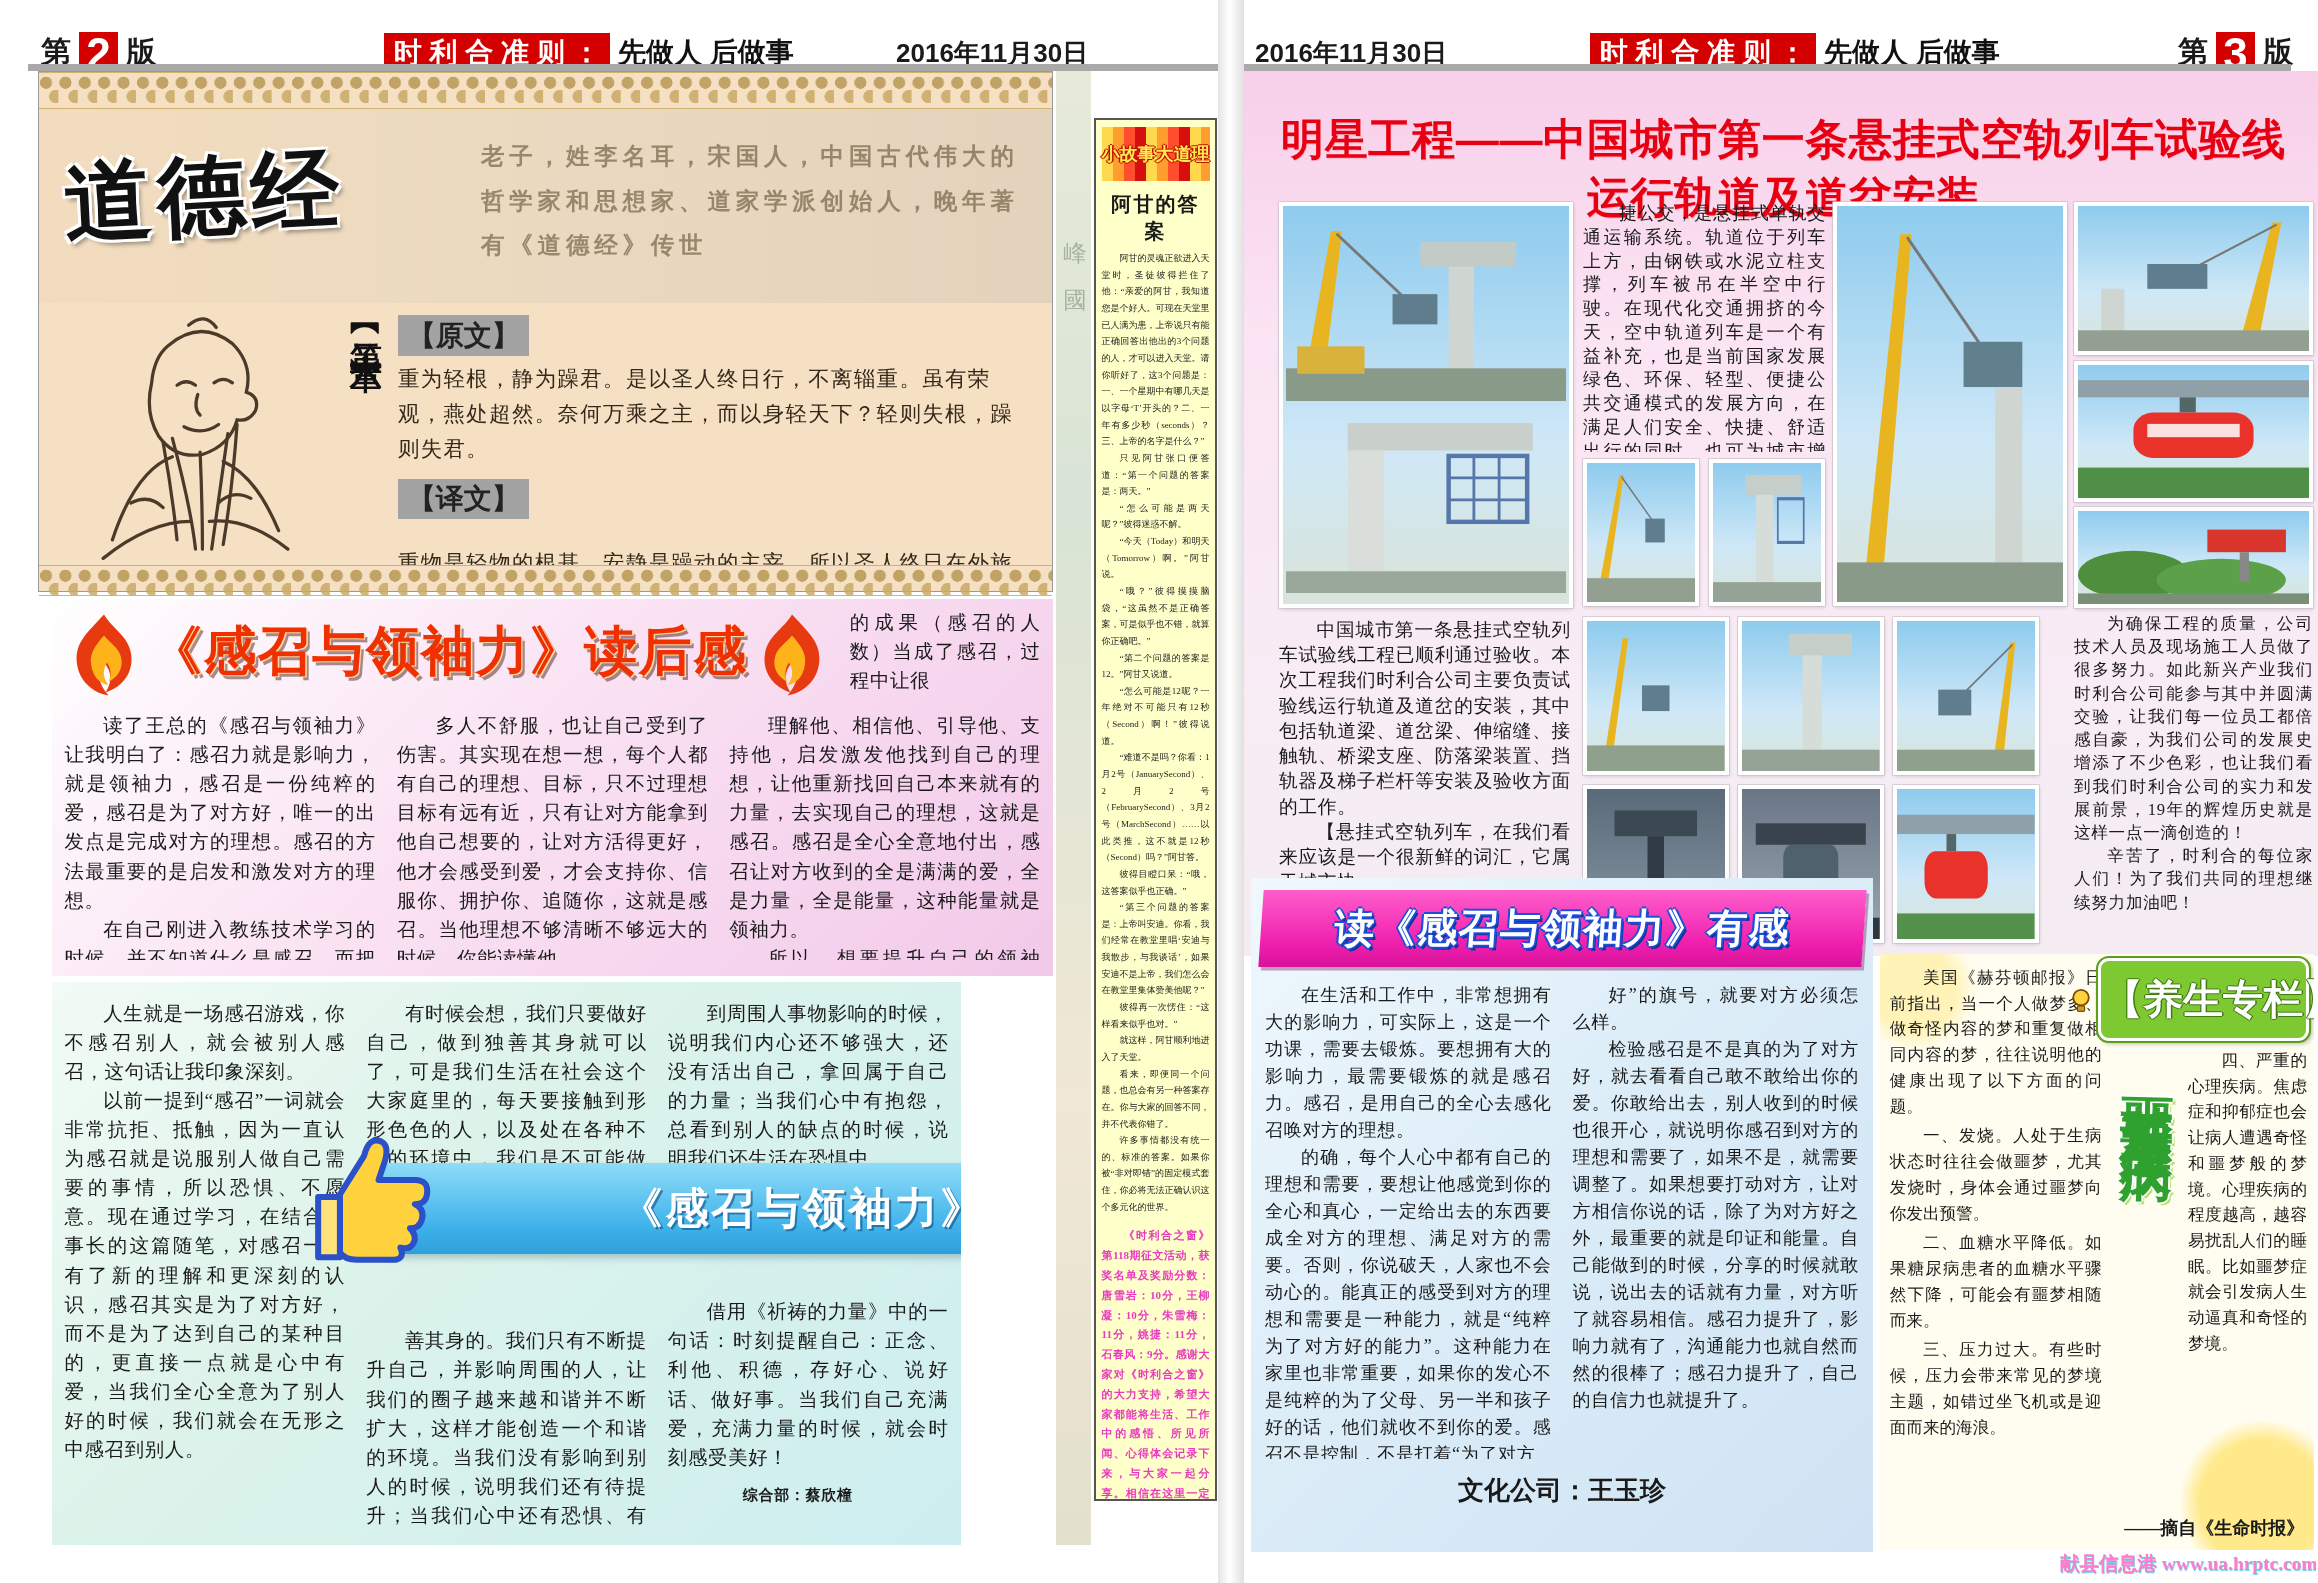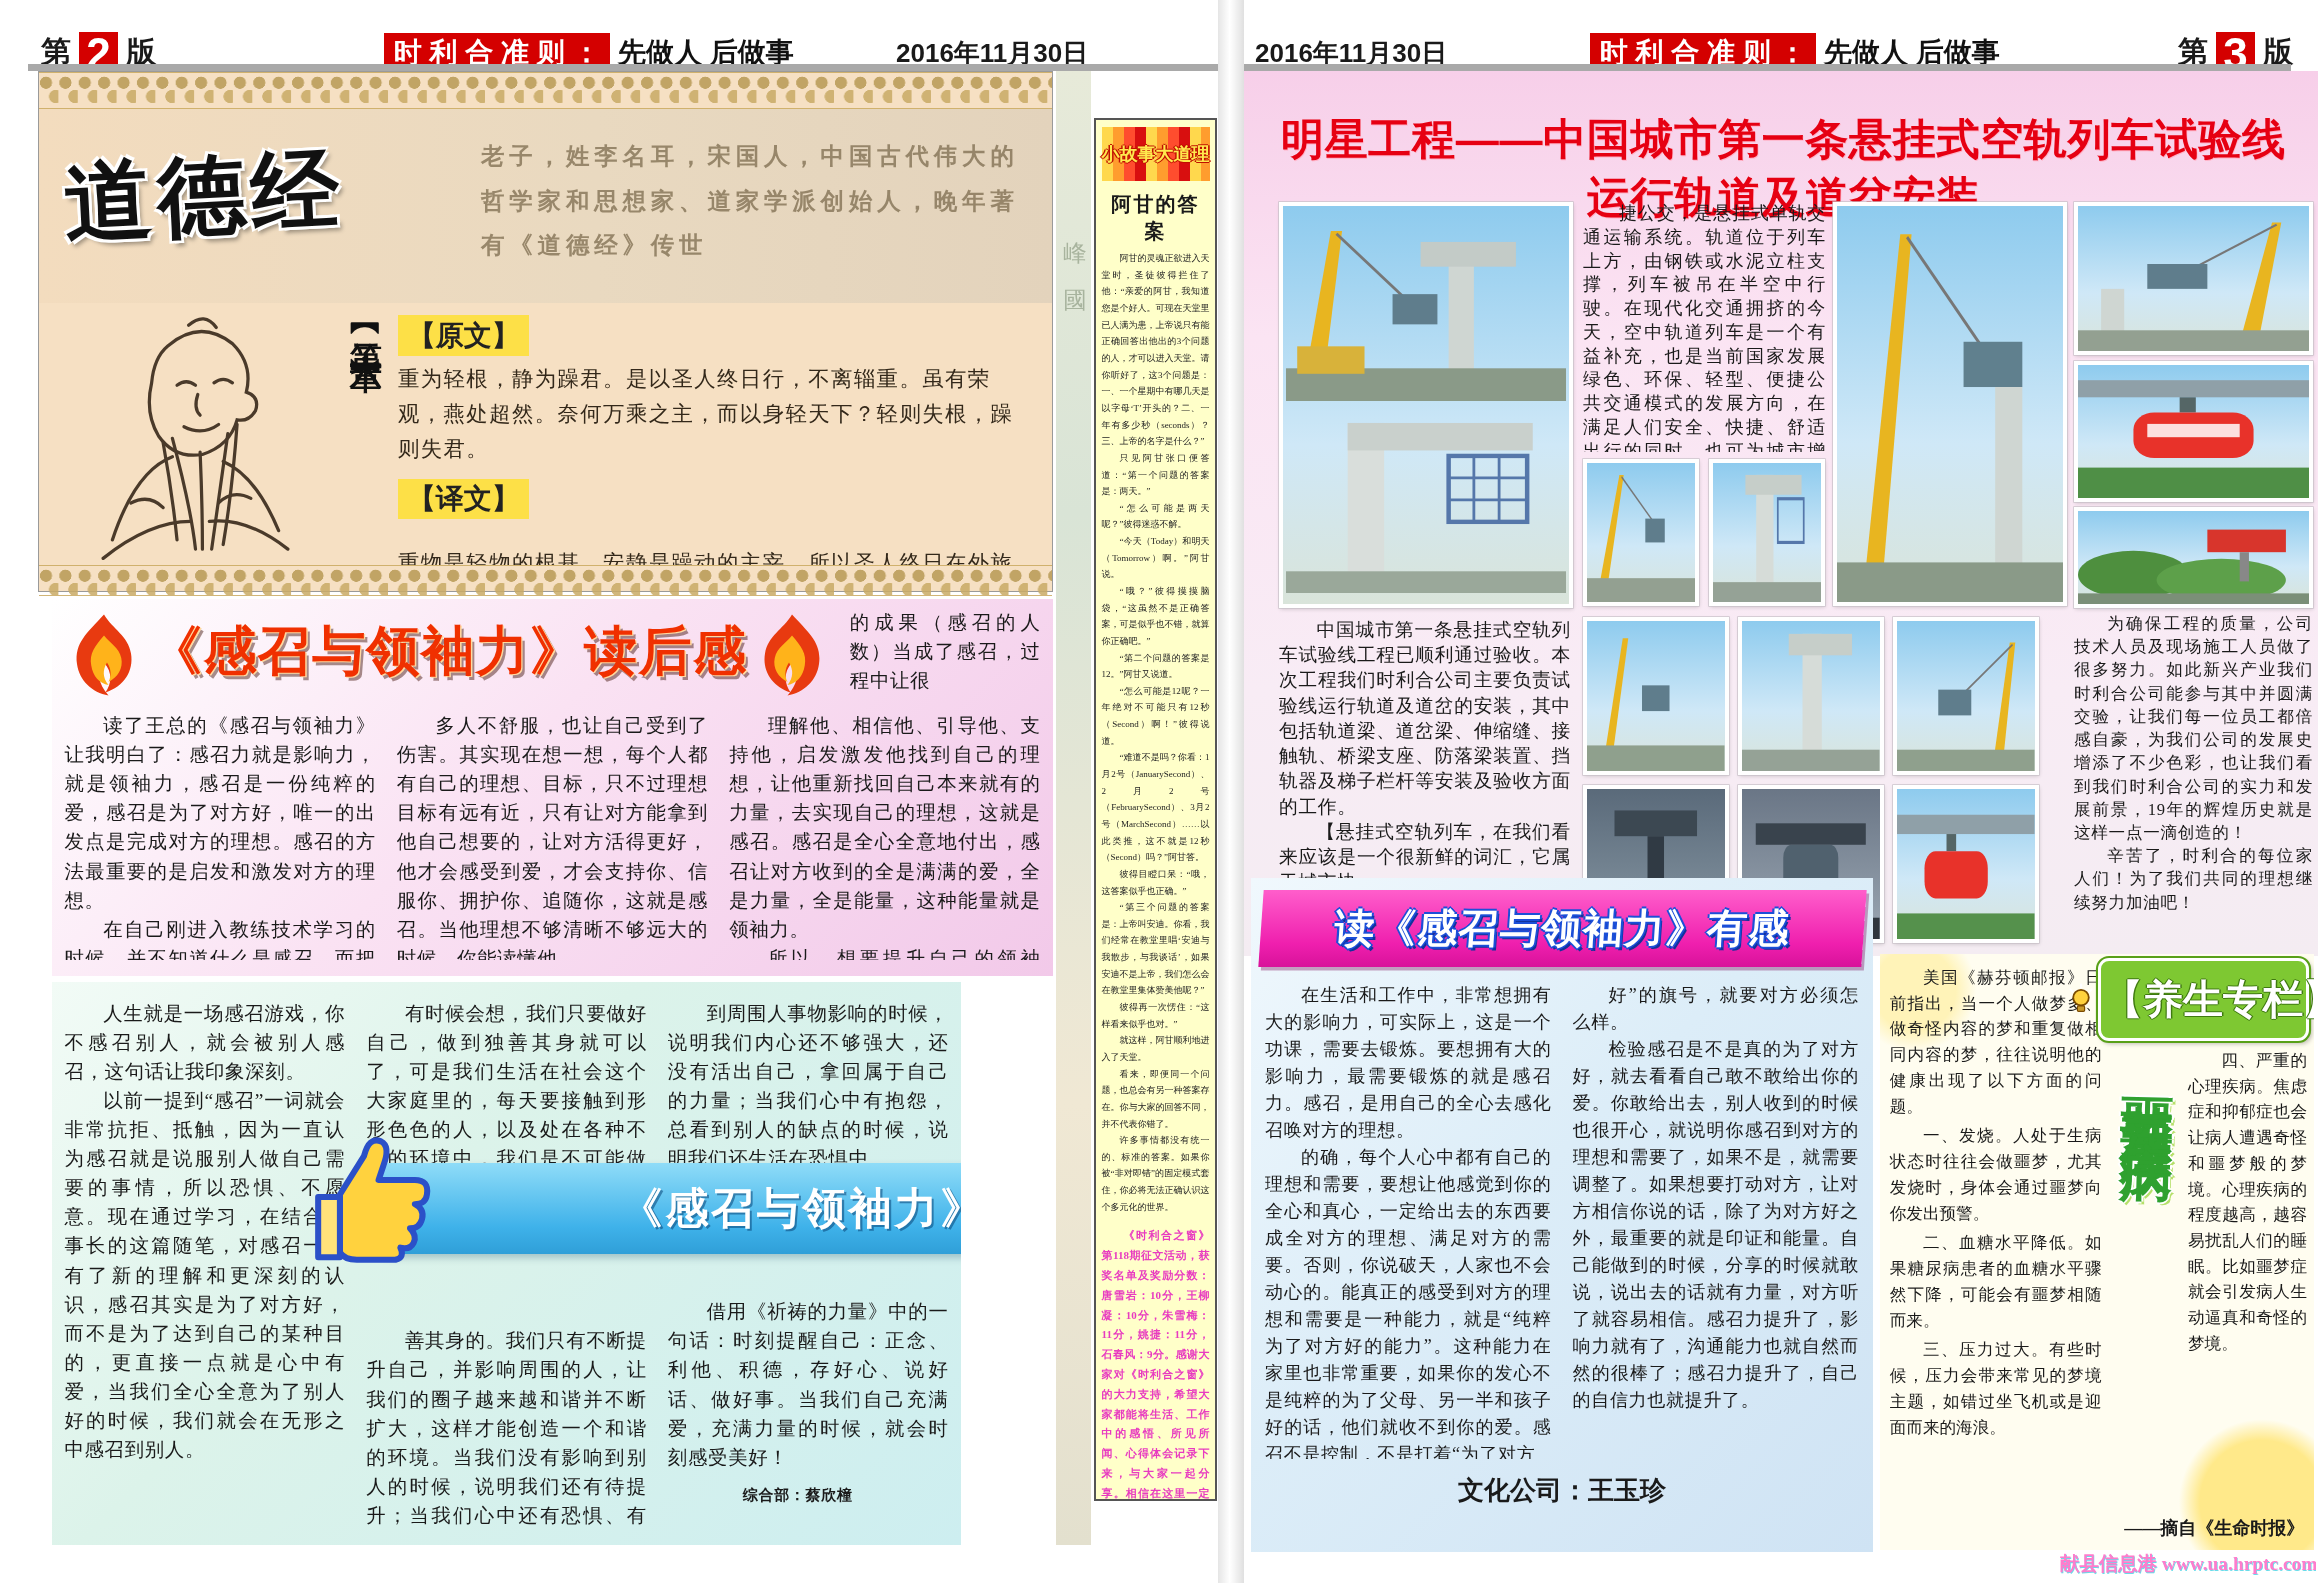--- a/index.html
+++ b/index.html
@@ -25,21 +25,21 @@
   .ddj-title{position:absolute;left:25px;top:28px;font-size:88px;font-weight:bold;color:#111;
              transform:rotate(-3deg);letter-spacing:5.5px;
              text-shadow:-2.8px -2.8px 0 #fff,2.8px -2.8px 0 #fff,-2.8px 2.8px 0 #fff,2.8px 2.8px 0 #fff,4.1px 5.5px 4.1px rgba(0,0,0,.35);}
   .ddj-seal{position:absolute;left:442px;top:25px;width:553px;font-size:23.5px;line-height:1.9;
             color:#6d5c3e;opacity:.65;letter-spacing:4.8px;font-weight:bold;}
   .ddj-body{display:flex;padding:5.5px 18px 0 18px;height:256px;}
   .portrait{width:277px;height:254px;flex:0 0 auto;}
   .chapter{width:53px;flex:0 0 auto;writing-mode:vertical-rl;font-size:32px;font-weight:bold;
            letter-spacing:4.1px;margin:4.1px 4.1px 0 1.4px;color:#111;}
   .ddj-texts{flex:1;padding:2.8px 11px 0 5.5px;overflow:hidden;}
-  .ddj-label{display:inline-block;background:#fde047;font-size:28px;font-weight:bold;
+  .ddj-label{display:inline-block;background:#a3a3a3;font-size:28px;font-weight:bold;
              padding:1.4px 9.7px;margin:4.1px 0 5.5px 0;color:#222;}
   .ddj-p{font-size:21.4px;line-height:1.65;letter-spacing:1.4px;color:#33281a;margin:0 0 7px 0;}
 
   
   .art1{left:52px;top:599px;width:1001px;height:377px;
         background:linear-gradient(135deg,#ffffff 0%,#fbе3f4 30%,#f5cfec 100%);
         background:linear-gradient(135deg,#ffffff 0%,#fae2f3 45%,#f2c9e9 100%);overflow:hidden;}
   .art1-titlerow{display:flex;align-items:center;height:105px;padding:0 7px;}
   .flame{width:90px;height:83px;flex:0 0 auto;}
   .flame.r{transform:scaleX(-1);}

